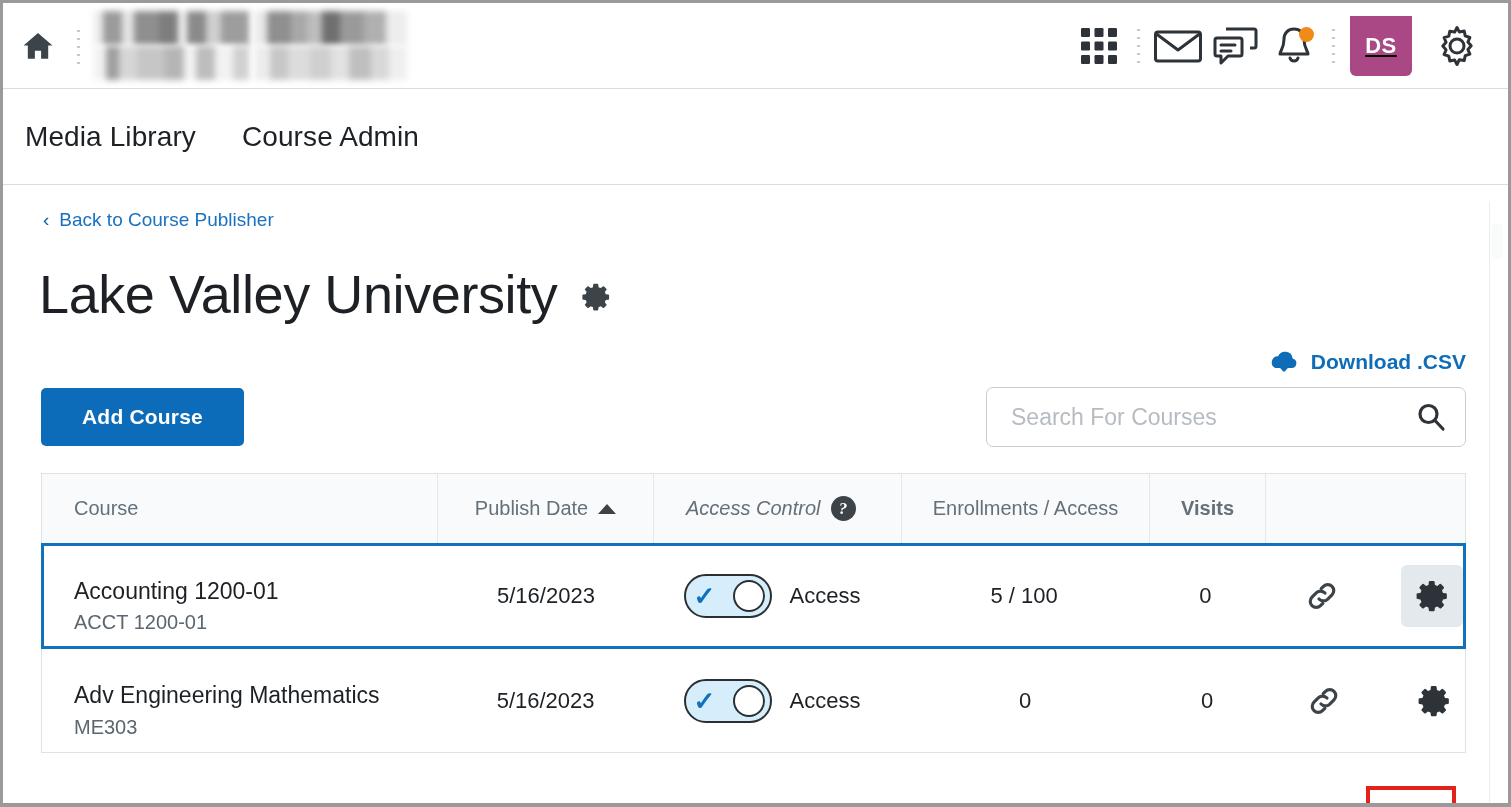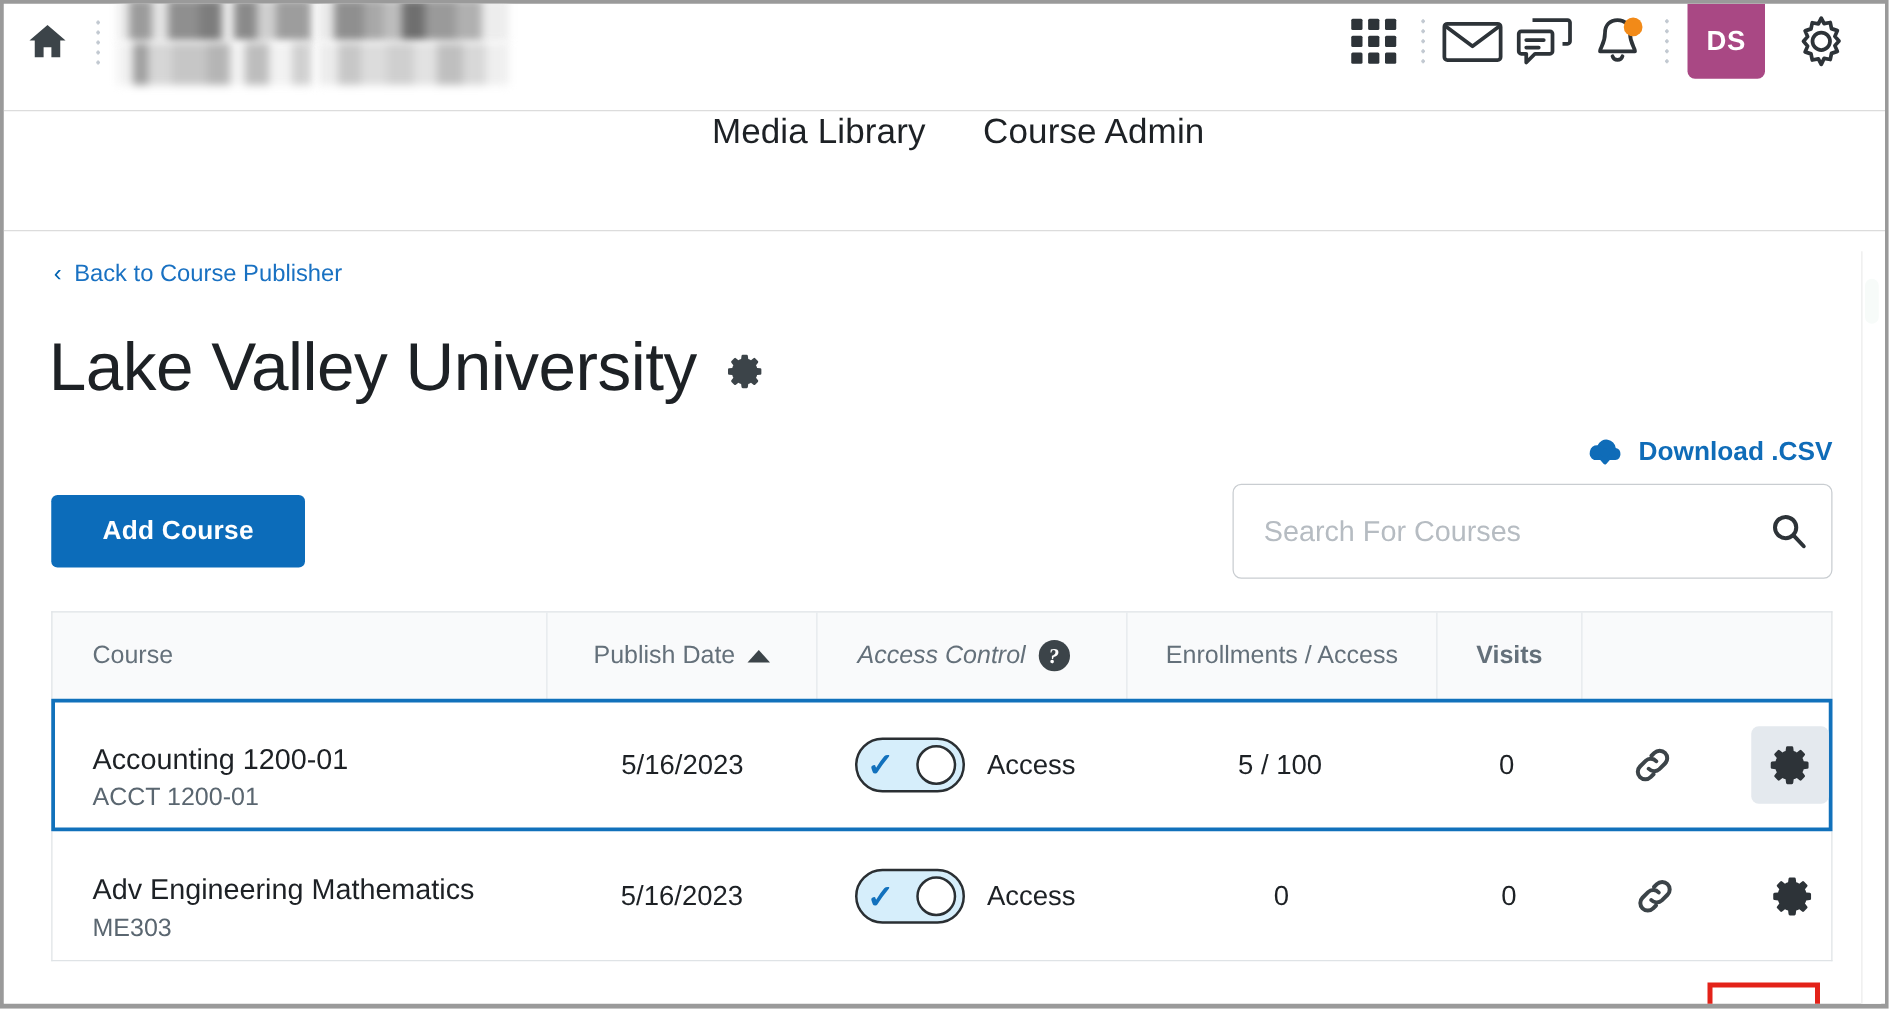--- a/index.html
+++ b/index.html
@@ -23,22 +23,23 @@
     border-top: 3px solid #9a9a9a;
     border-bottom: 4px solid #9a9a9a;
   }
 
   
   .topbar {
     position: relative;
     height: 86px;
     border-bottom: 1px solid #dcdcdc;
     display: flex;
-    align-items: flex-start;
-    box-sizing: border-box;
+    align-items: center;
+    box-sizing: border-box;
+    text-decoration: underline;
   }
   .topbar-left {
     display: flex;
     align-items: center;
     height: 60px;
     padding-left: 18px;
   }
   .home-icon {
     width: 34px;
     height: 34px;
@@ -140,21 +141,20 @@
   }
 
   
   .navbar {
     height: 96px;
     display: flex;
     align-items: center;
     border-bottom: 1px solid #dcdcdc;
     padding-left: 22px;
     box-sizing: border-box;
-    flex-direction: column;
   }
   .navitem {
     font-size: 28px;
     color: #1d2125;
     white-space: nowrap;
     letter-spacing: .1px;
   }
   .nav-left  { display:flex; align-items:center; gap:46px; }
   .nav-right { display:flex; align-items:center; gap:42px; margin-left: 96px;}
   .chev {
@@ -226,21 +226,21 @@
     font-family: "Liberation Sans", sans-serif;
     padding: 0 24px;
     height: 58px;
     min-width: 203px;
     cursor: pointer;
     letter-spacing: .2px;
   }
   .search-wrap {
     margin-left: auto;
     width: 480px;
-    height: 76px;
+    height: 60px;
     border: 1px solid #c9cdd1;
     border-radius: 7px;
     display: flex;
     align-items: center;
     padding: 0 18px 0 22px;
     box-sizing: border-box;
     background: #fff;
   }
   .search-input {
     border: none;

